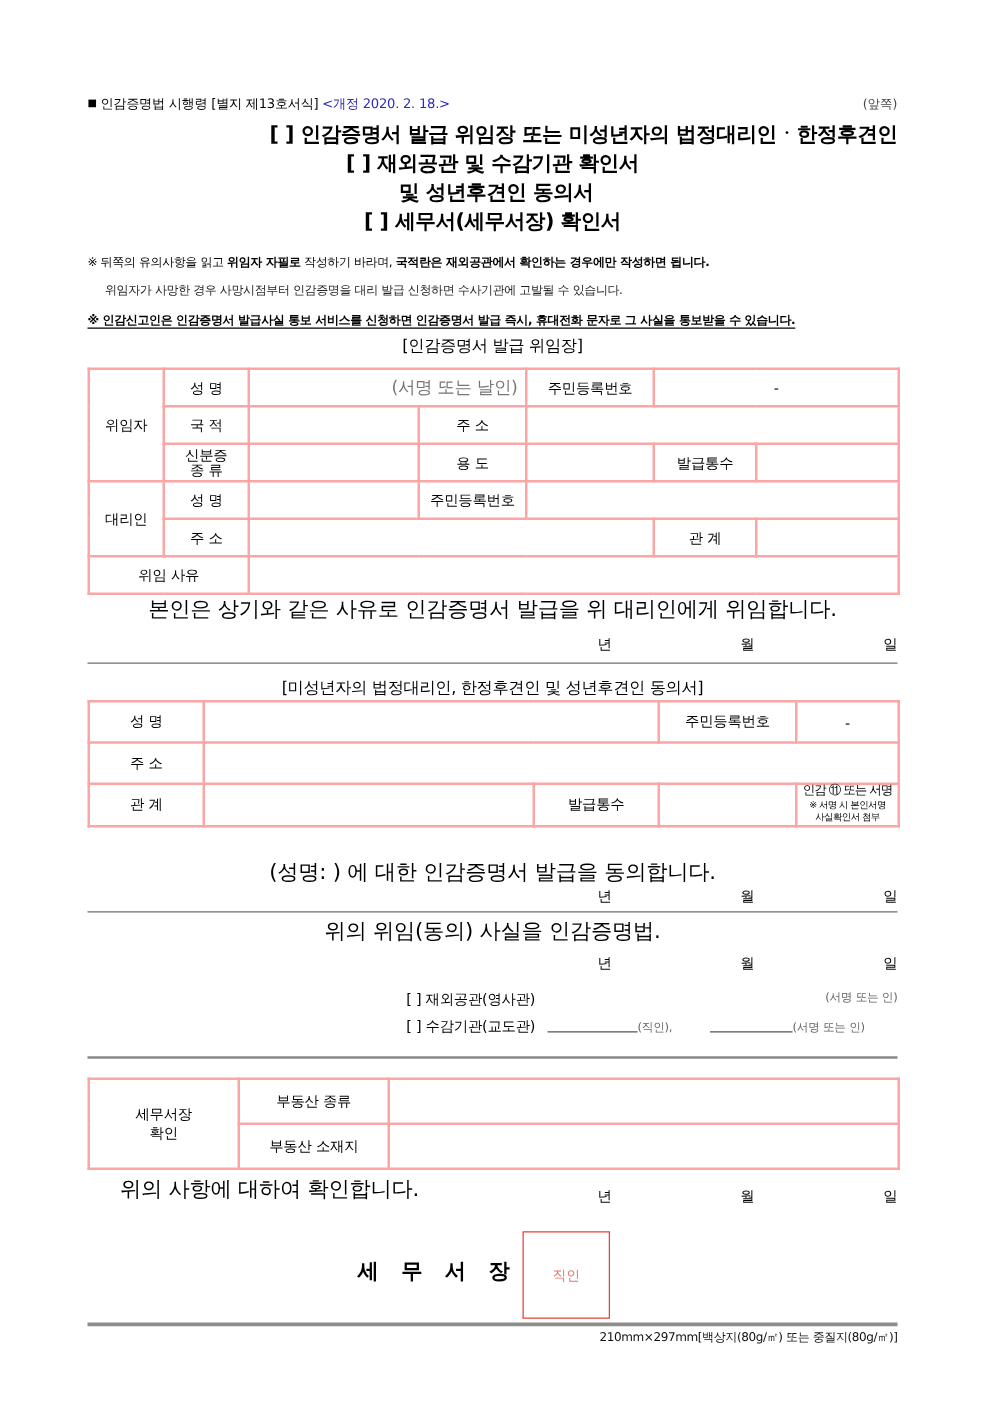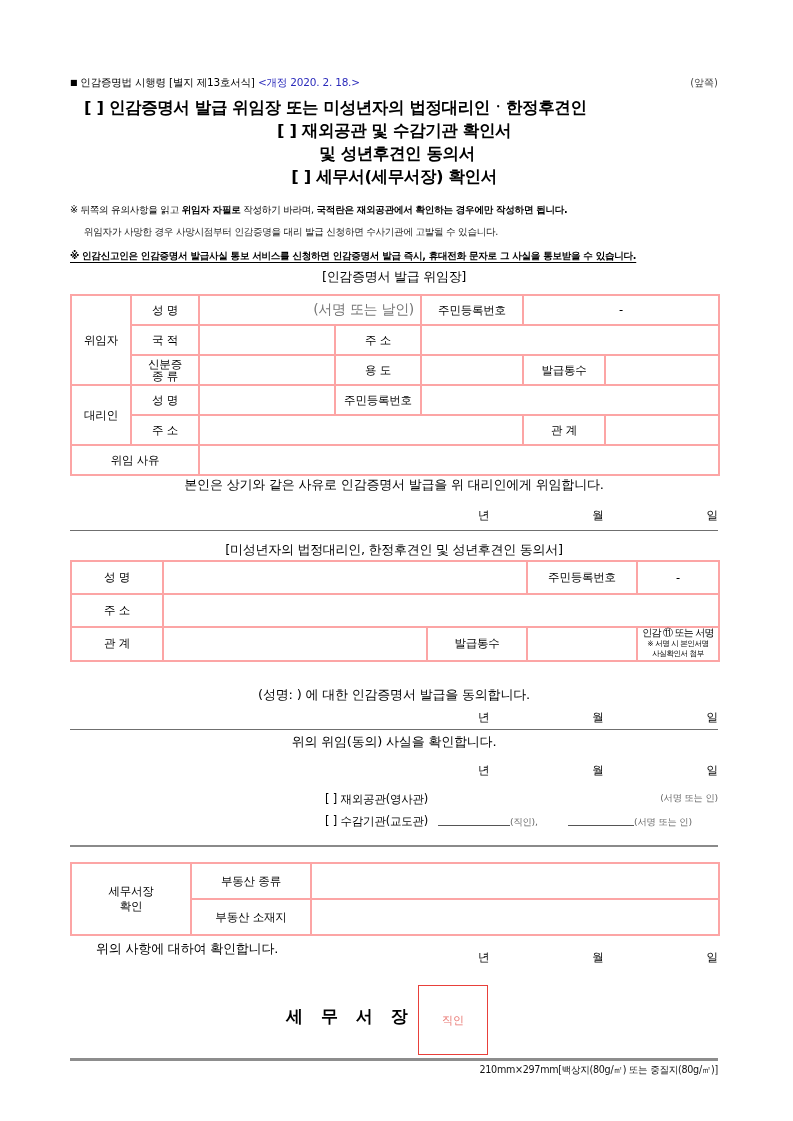--- a/index.html
+++ b/index.html
@@ -29,21 +29,21 @@
 
   
   .titleblock{
     position:absolute; top:96px; left:0; width:648px;
     text-align:center;
   }
   .t-line{
     font-weight:bold; font-size:16.5px; line-height:23px;
     letter-spacing:-0.4px; white-space:nowrap;
   }
-  .t-line.l1{ text-align:left; padding-left:14px;}
+  .t-line.l1{ text-align:right; padding-left:14px;}
   .t-line.l2{ text-align:center; padding-left:6px;}
   .t-line.l3{ text-align:center;}
   .t-line.l4{ text-align:center;}
 
   
   .notice{
     position:absolute; left:0; width:648px; font-size:9.6px; letter-spacing:-0.3px;
     white-space:nowrap;
   }
   .n1{ top:204px; }
@@ -84,21 +84,21 @@
   #tbl1 td{height:28px;}
   .two-line{line-height:12px;font-size:10.5px;}
   .sign-note{
     font-size:14px;color:#777;display:block;text-align:right;
     padding-right:6px;letter-spacing:-0.3px;
   }
   .dash{letter-spacing:0;}
 
   
   .ftxt{
-    position:absolute;left:0;width:648px;font-size:13px;letter-spacing:-0.2px;
+    position:absolute;left:0;width:648px;font-size:17px;letter-spacing:-0.2px;
   }
   .ymd{
     position:absolute; right:0; width:240px;
     font-size:11.5px; display:flex; justify-content:space-between;
   }
   .ymd span{display:inline-block;}
 
   #tbl2{ top:560px; }
   #tbl2 td{height:31px;}
   .stamp-cell{
@@ -268,21 +268,21 @@
   </table>
 
   <div class="ftxt" style="top:686px;text-align:center;padding-right:20px;">(성명:                  ) 에 대한 인감증명서 발급을 동의합니다.</div>
   <div class="ymd" style="top:710px;">
     <span>년</span>
     <span>월</span>
     <span>일</span>
   </div>
   <div class="hr" style="top:729px;"></div>
 
-  <div class="ftxt" style="top:733px;text-align:center;padding-right:20px;">위의 위임(동의) 사실을 확인합니다.</div>
+  <div class="ftxt" style="top:733px;text-align:center;padding-right:20px;">위의 위임(동의) 사실을 인감증명법.</div>
   <div class="ymd" style="top:763px;">
     <span>년</span>
     <span>월</span>
     <span>일</span>
   </div>
 
   <div class="cbox" style="top:792px;">
     <div class="cline">
       <span class="cbracket">[  ] 재외공관(영사관)</span>
       <span class="cright">(서명 또는 인)</span>

